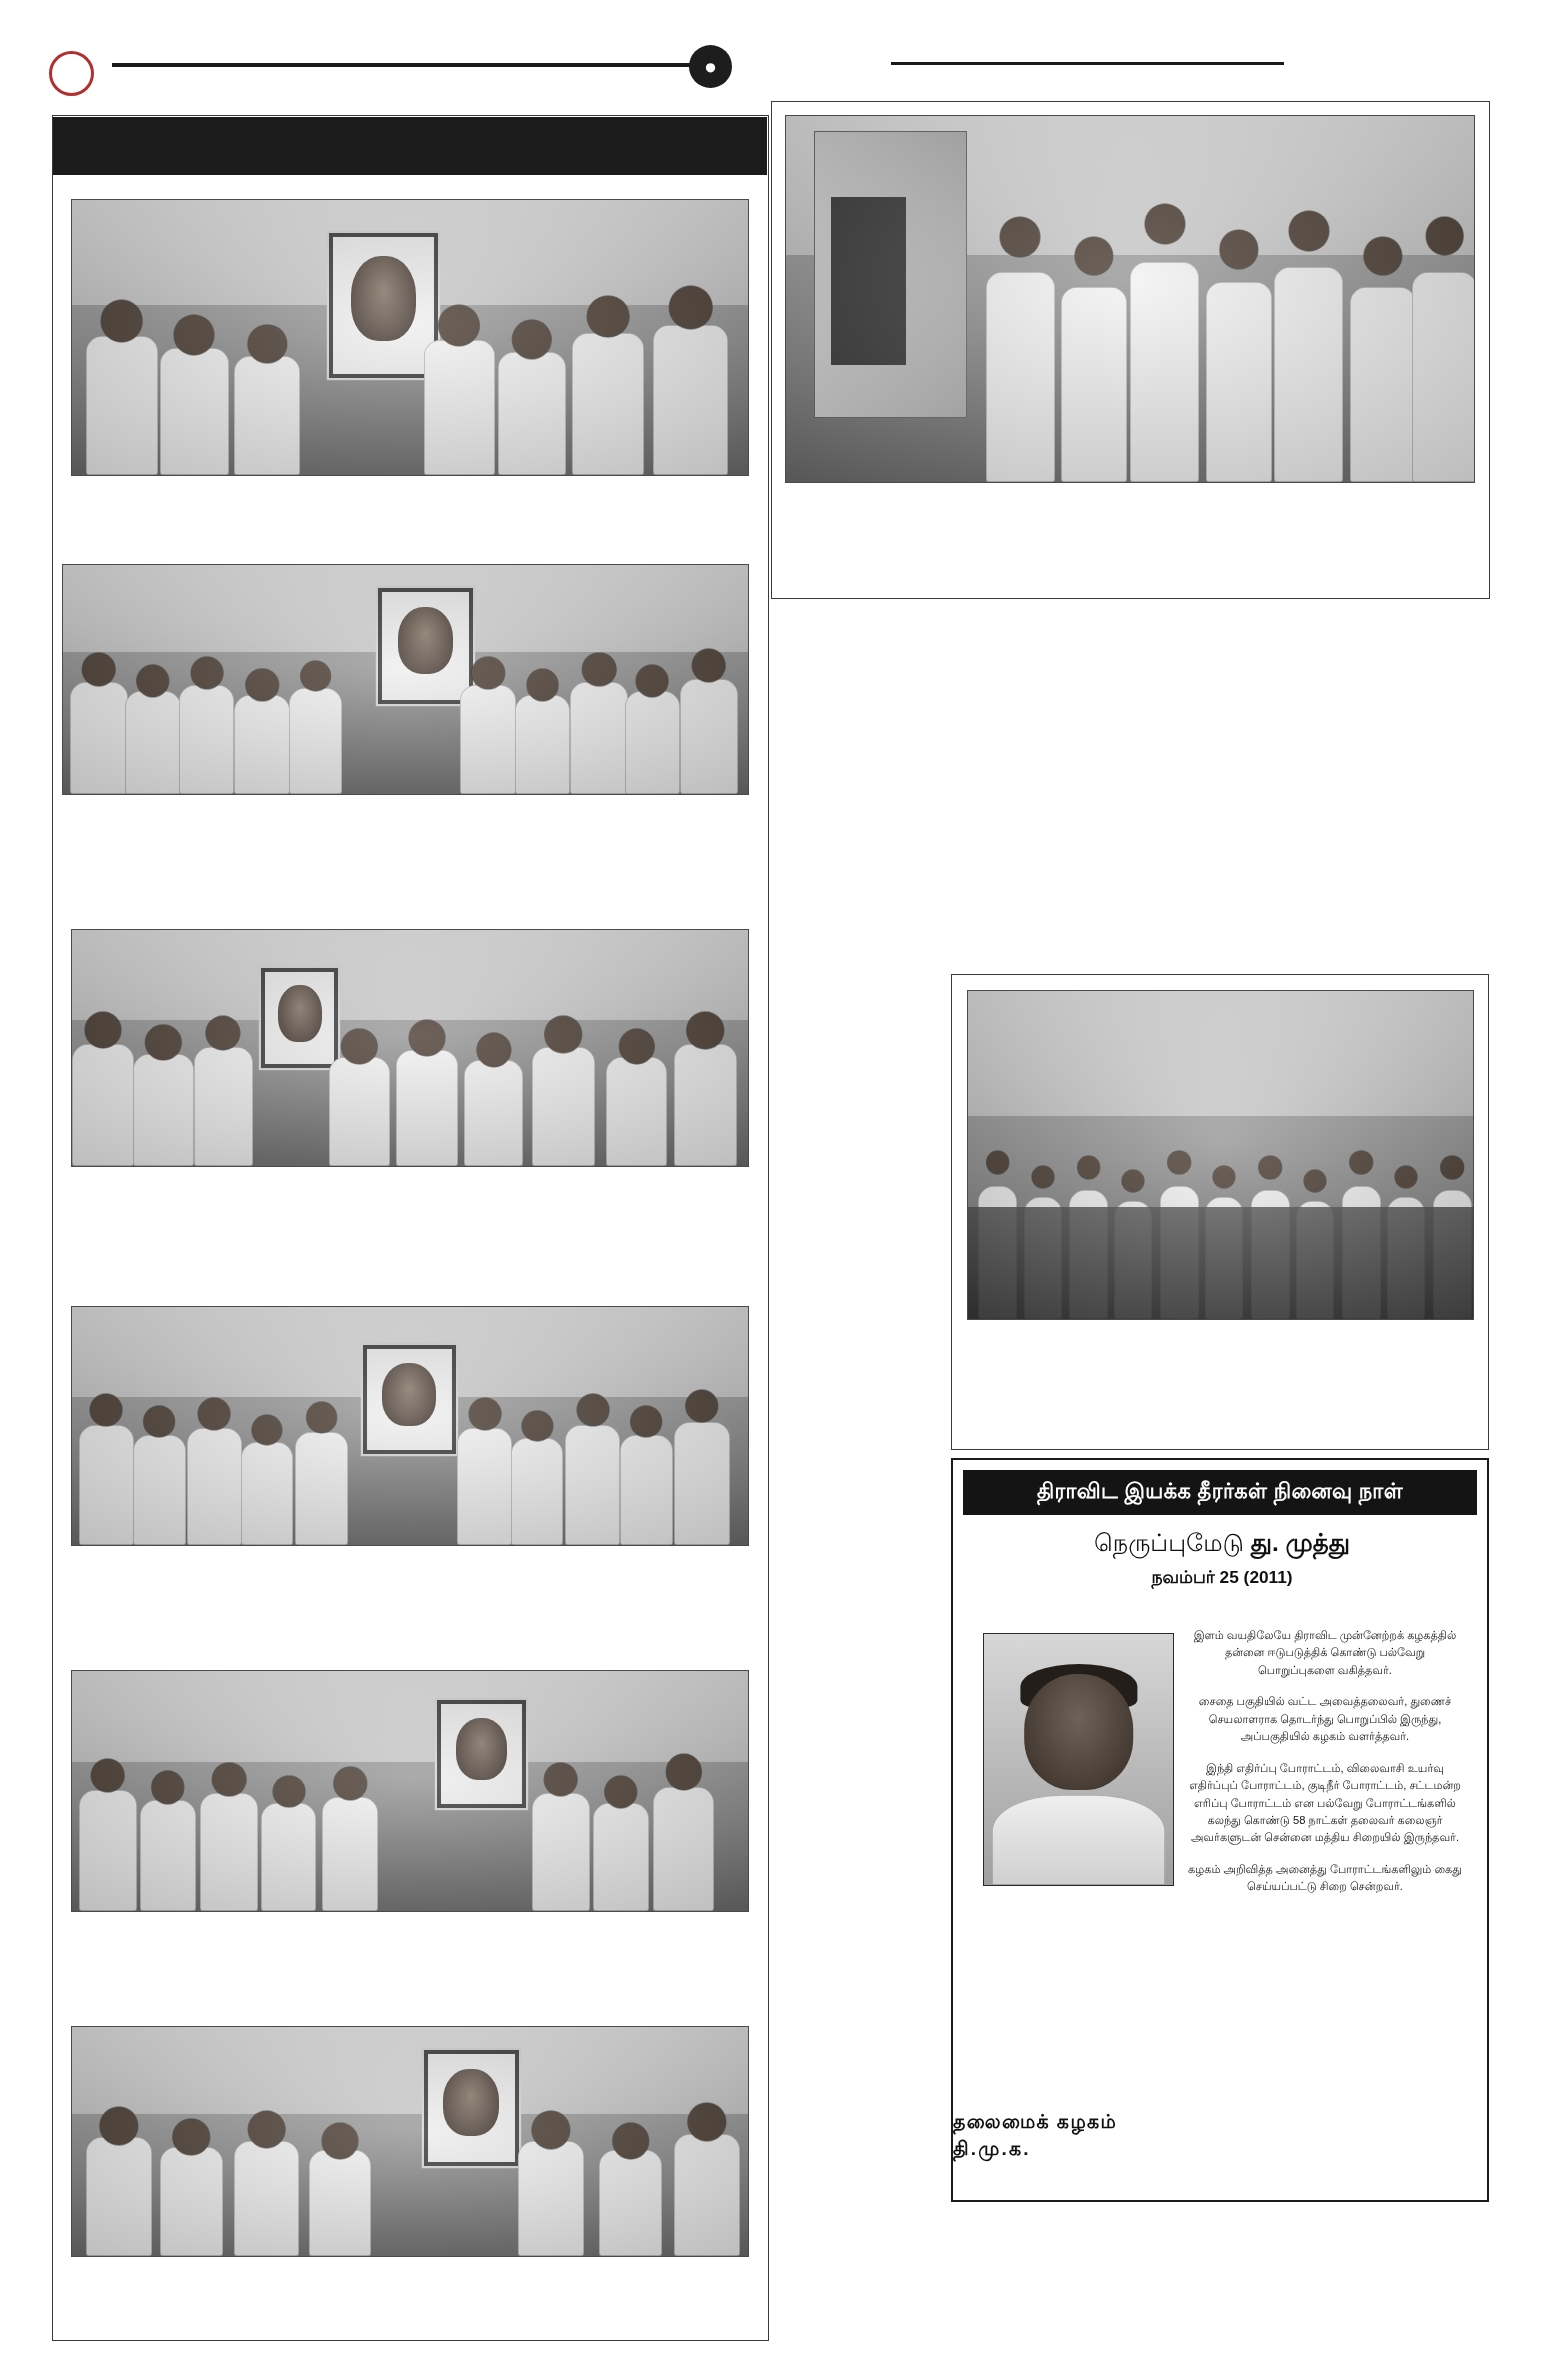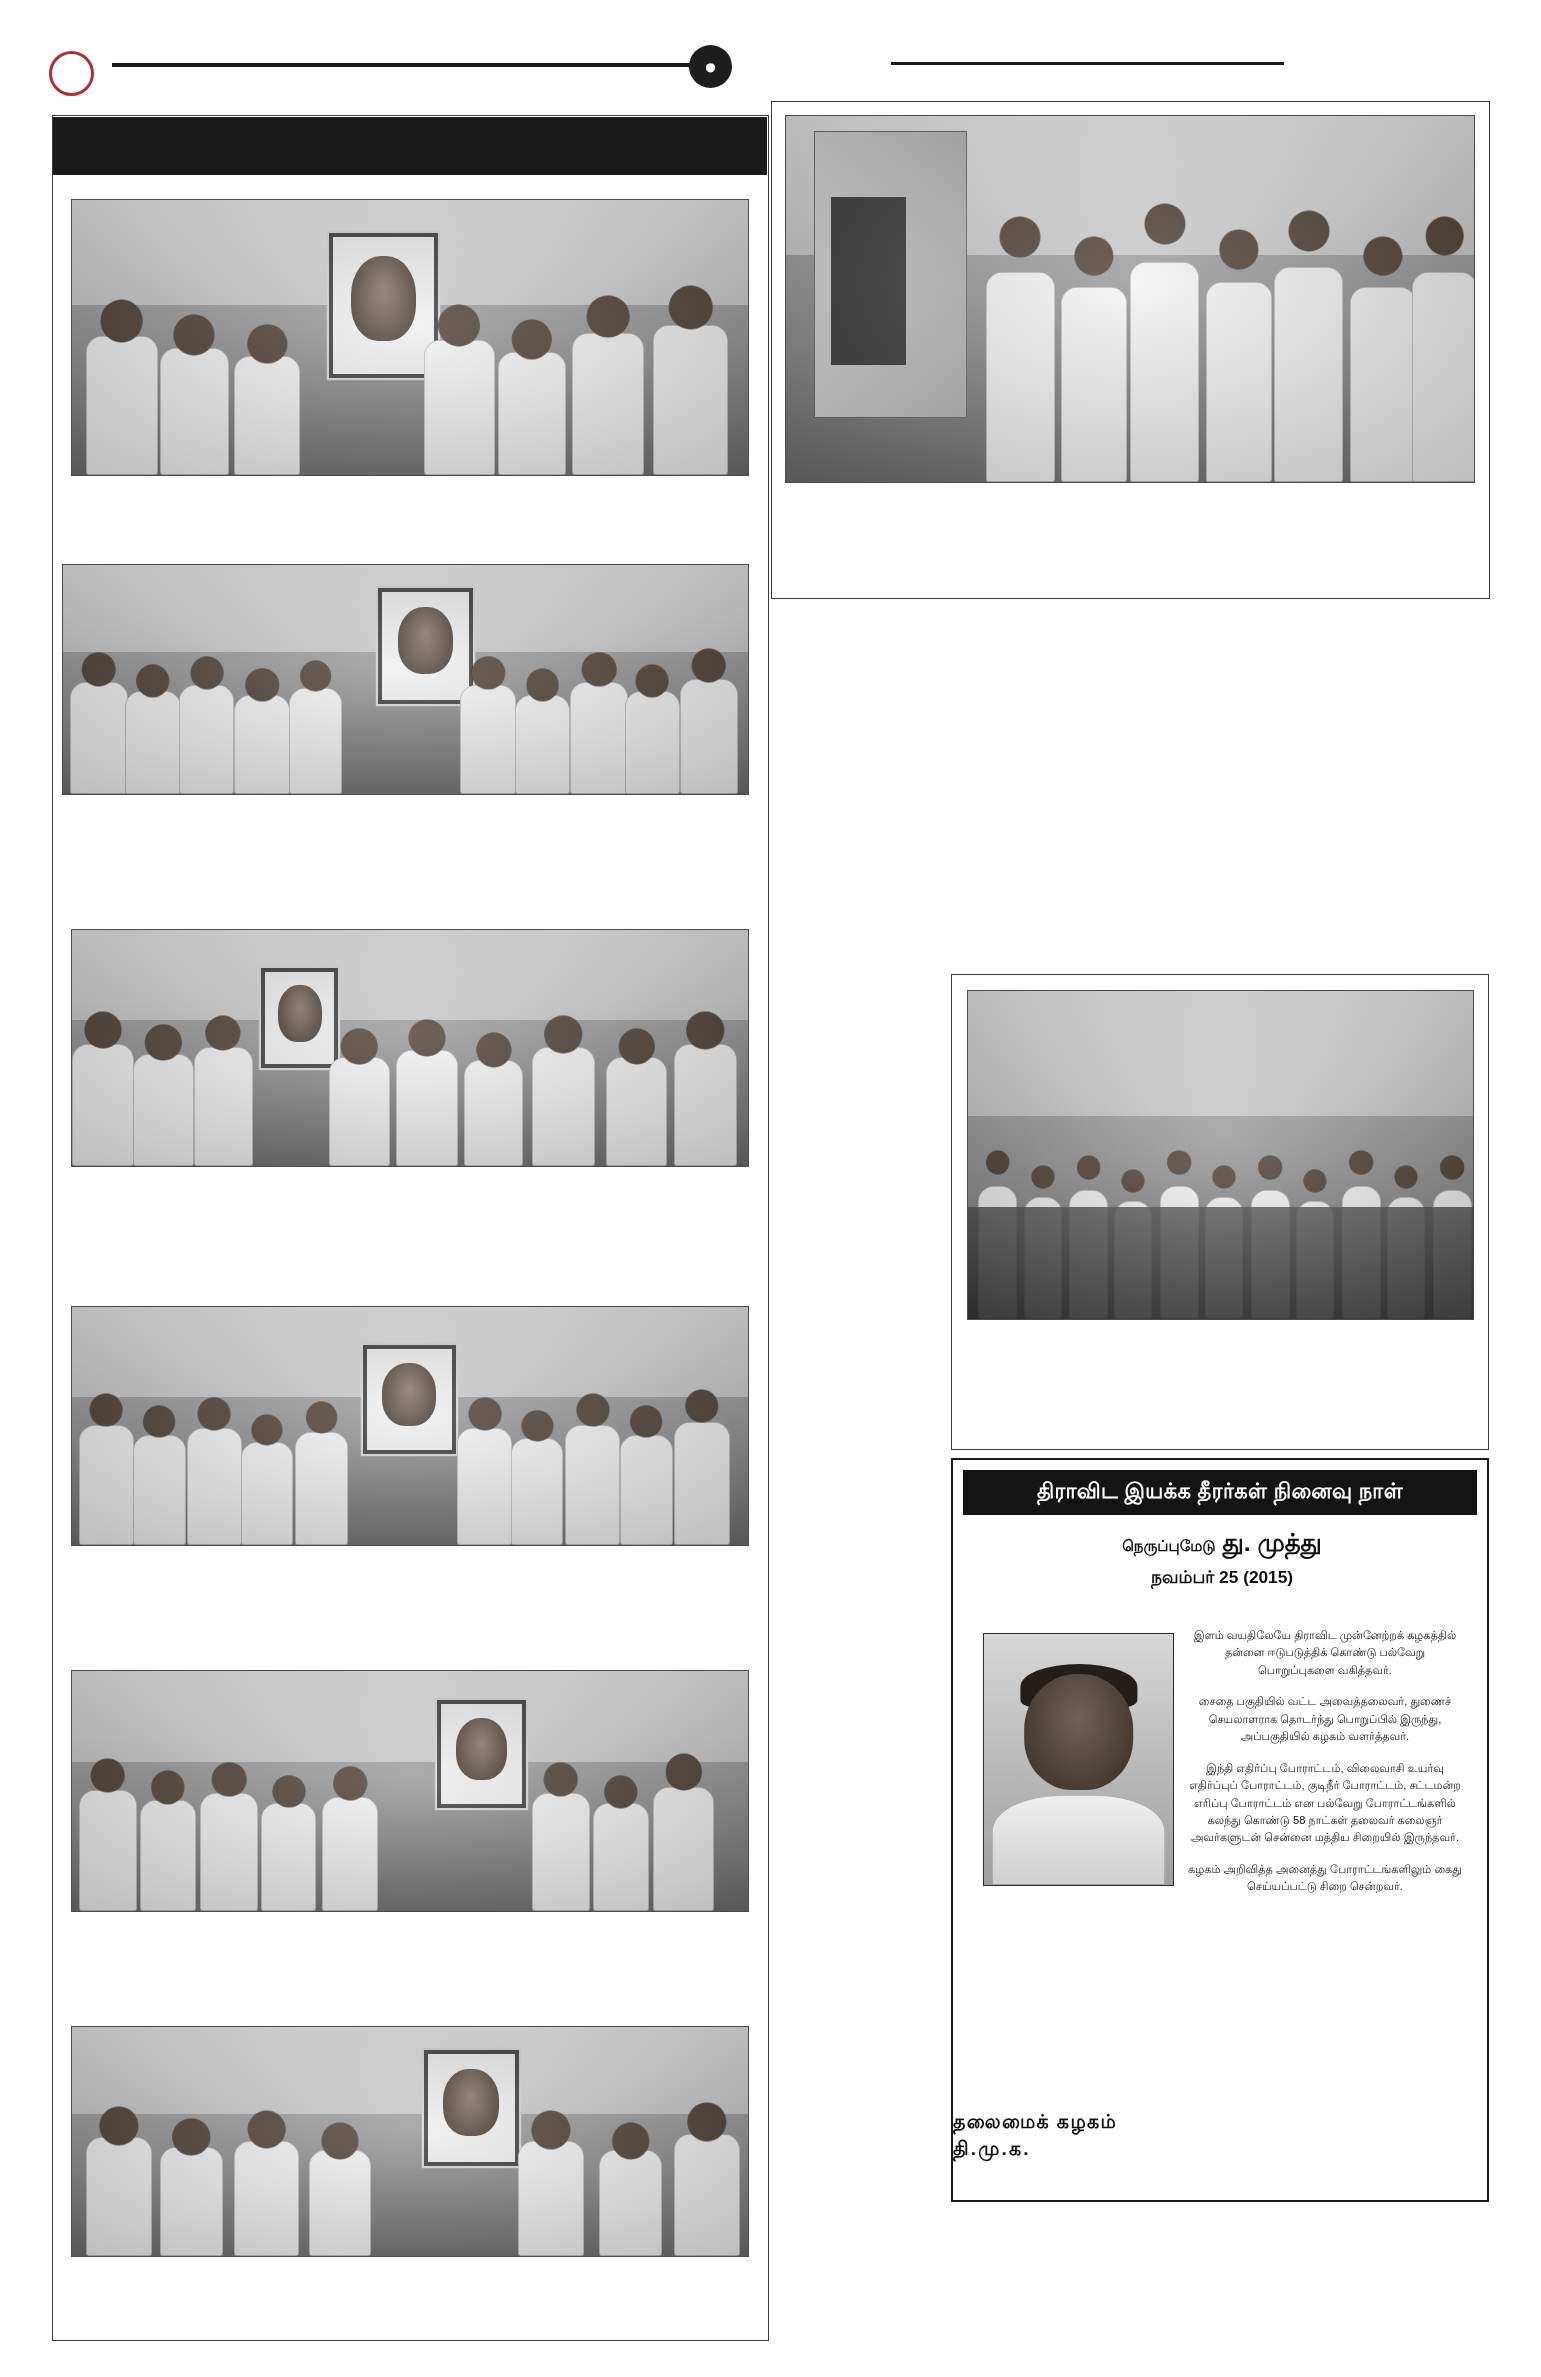--- a/index.html
+++ b/index.html
@@ -185,21 +185,21 @@
   }
   .mem-name {
     position: absolute;
     left: 0; top: 69px;
     width: 538px;
     text-align: center;
     font-size: 24.5px;
     font-weight: bold;
     color: #101010;
   }
-  .mem-name .small { font-size: 15px; font-weight: bold; }
+  .mem-name .small { font-size: 24px; font-weight: normal; }
   .mem-date {
     position: absolute;
     left: 0; top: 107px;
     width: 538px;
     text-align: center;
     font-size: 17.3px;
     font-weight: bold;
     color: #101010;
   }
   .mem-photo {
@@ -418,21 +418,21 @@
     <div style="position:absolute; left:0; bottom:0; width:100%; height:34%; background:linear-gradient(180deg,#4d4d4d,#2f2f2f); opacity:0.85;"></div>
     <div class="vign"></div>
   </div>
 
   <div class="memorial">
     <div class="mem-head">திராவிட இயக்க தீரர்கள் நினைவு நாள்</div>
     <div class="mem-name">
       <span class="small">நெருப்புமேடு</span>
       <span>து. முத்து</span>
     </div>
-    <div class="mem-date">நவம்பர்  25 (2015)</div>
+    <div class="mem-date">நவம்பர்  25 (2011)</div>
 
     <div class="mem-photo">
       <div class="hair"></div>
       <div class="face"></div>
       <div class="torso"></div>
     </div>
 
     <div class="mem-text">
       <p>இளம் வயதிலேயே திராவிட முன்னேற்றக் கழகத்தில் தன்னை ஈடுபடுத்திக் கொண்டு பல்வேறு பொறுப்புகளை வகித்தவர்.</p>
       <p>சைதை பகுதியில் வட்ட அவைத்தலைவர், துணைச் செயலாளராக தொடர்ந்து பொறுப்பில் இருந்து, அப்பகுதியில் கழகம் வளர்த்தவர்.</p>

